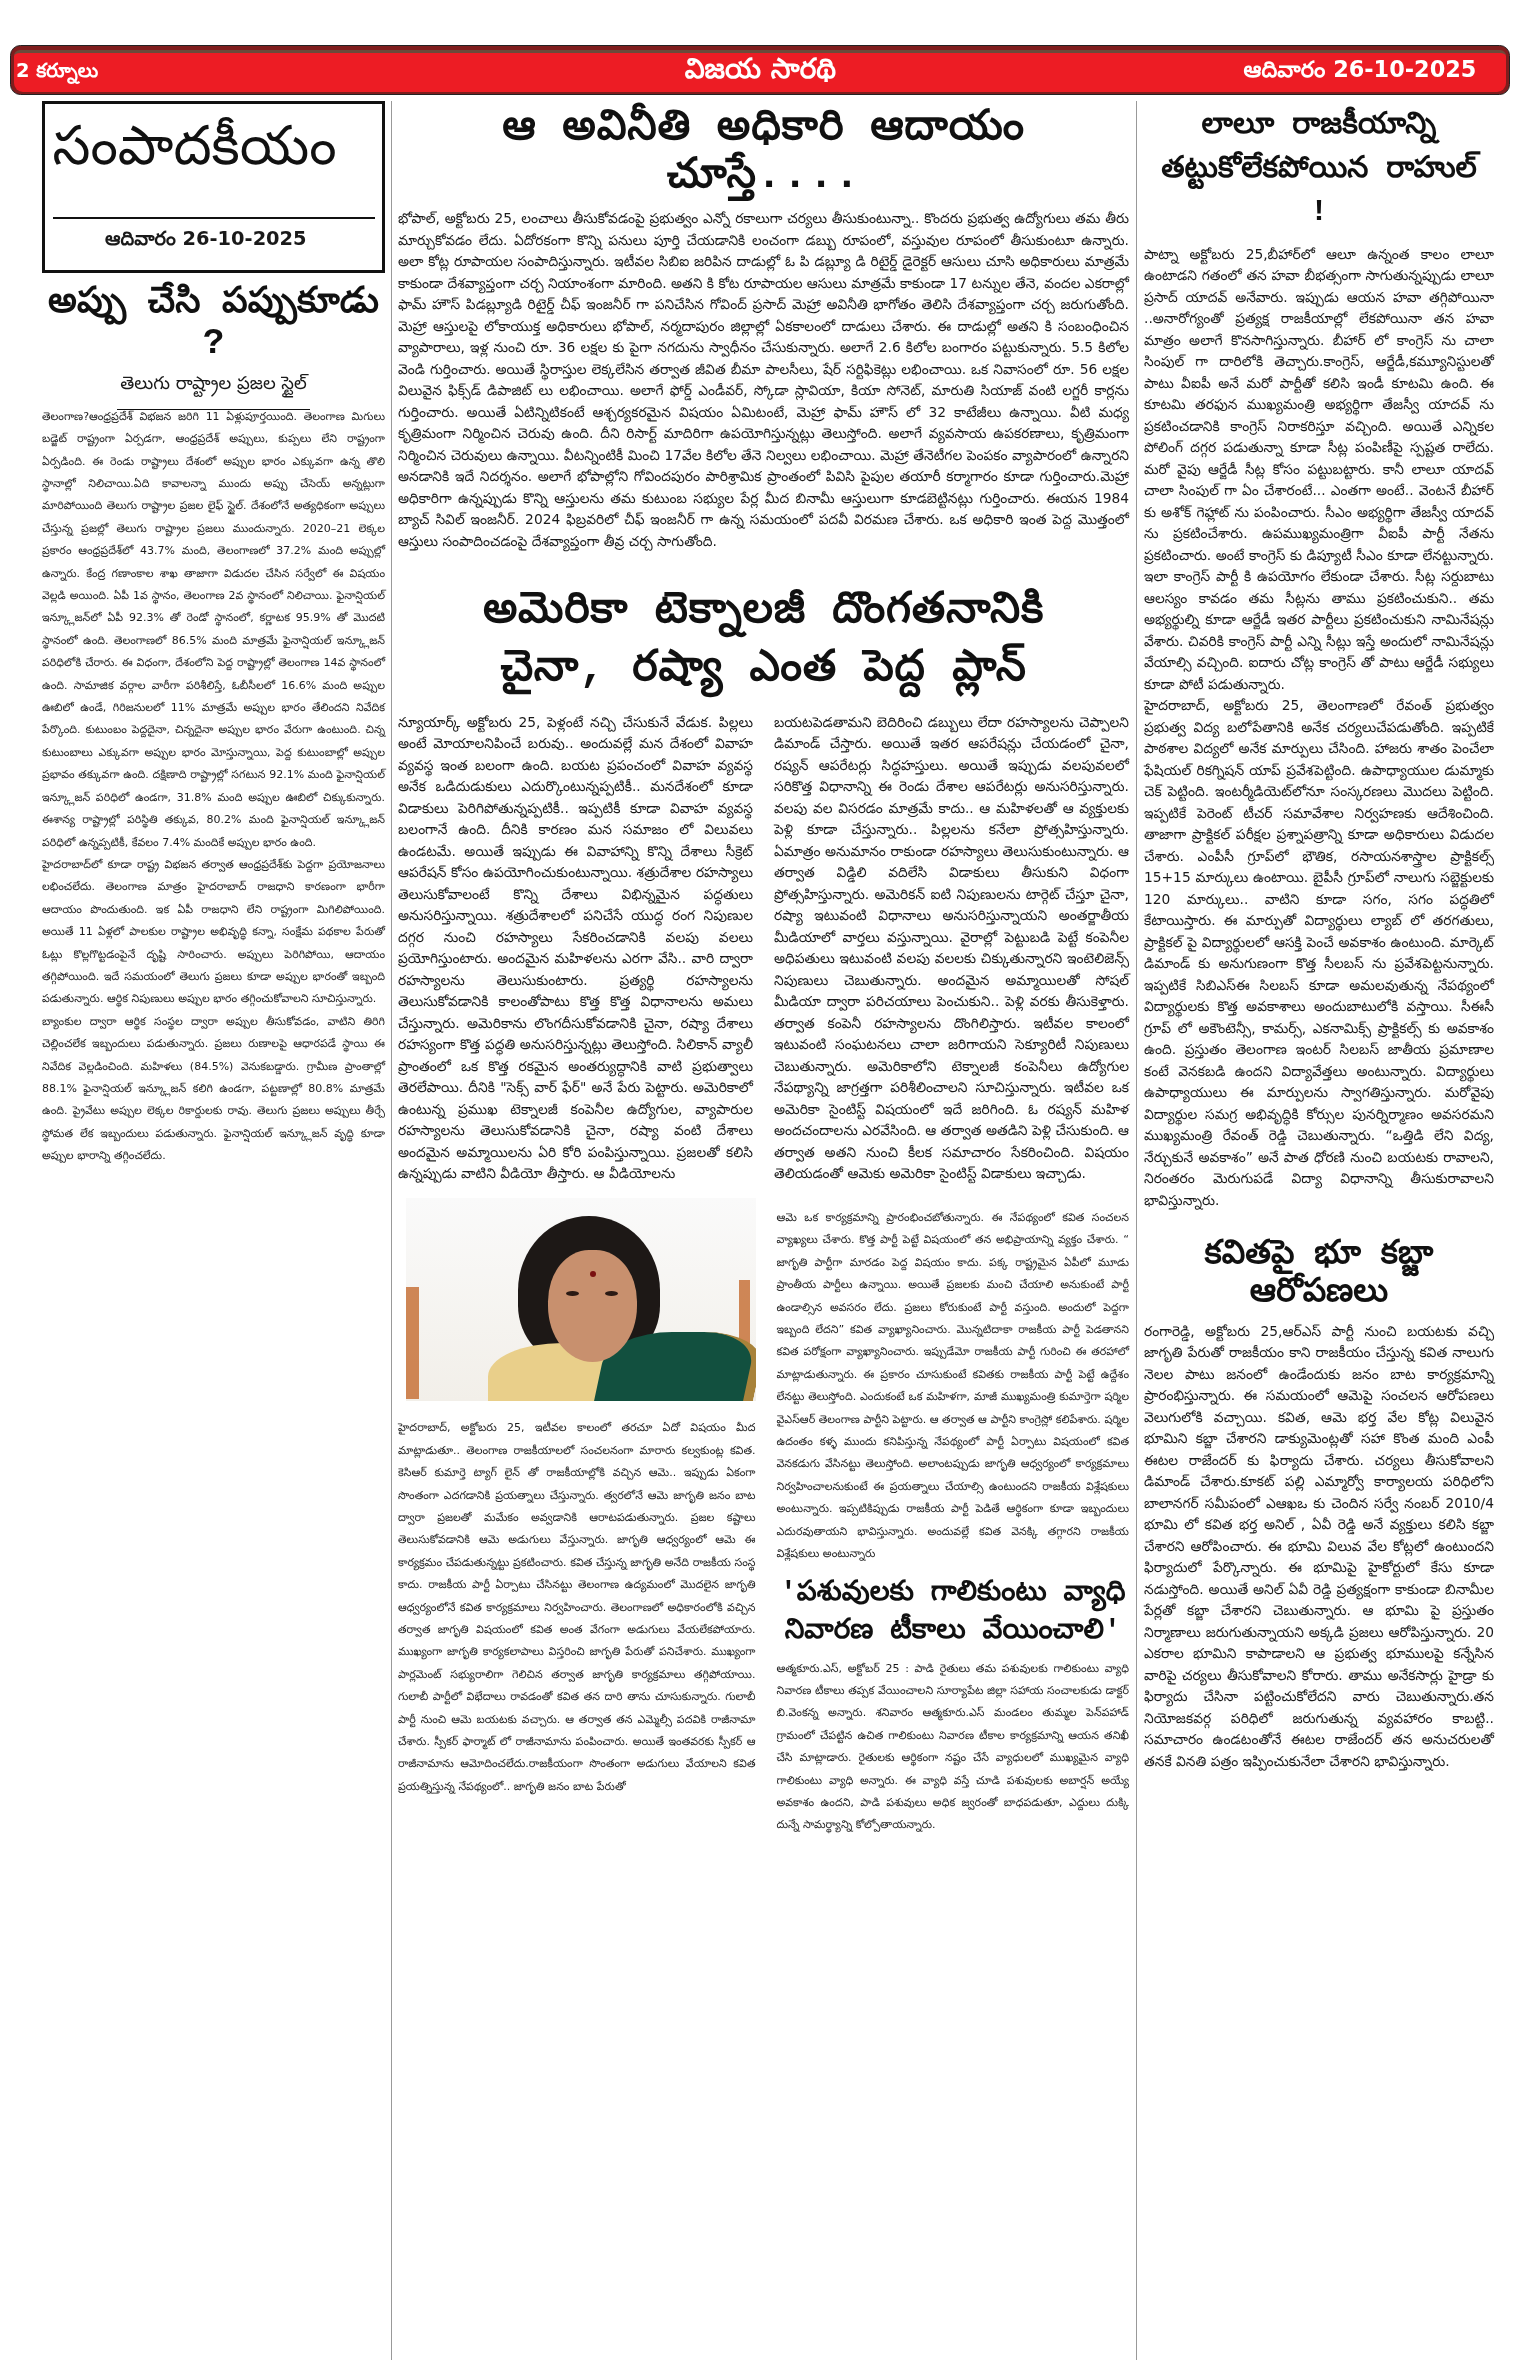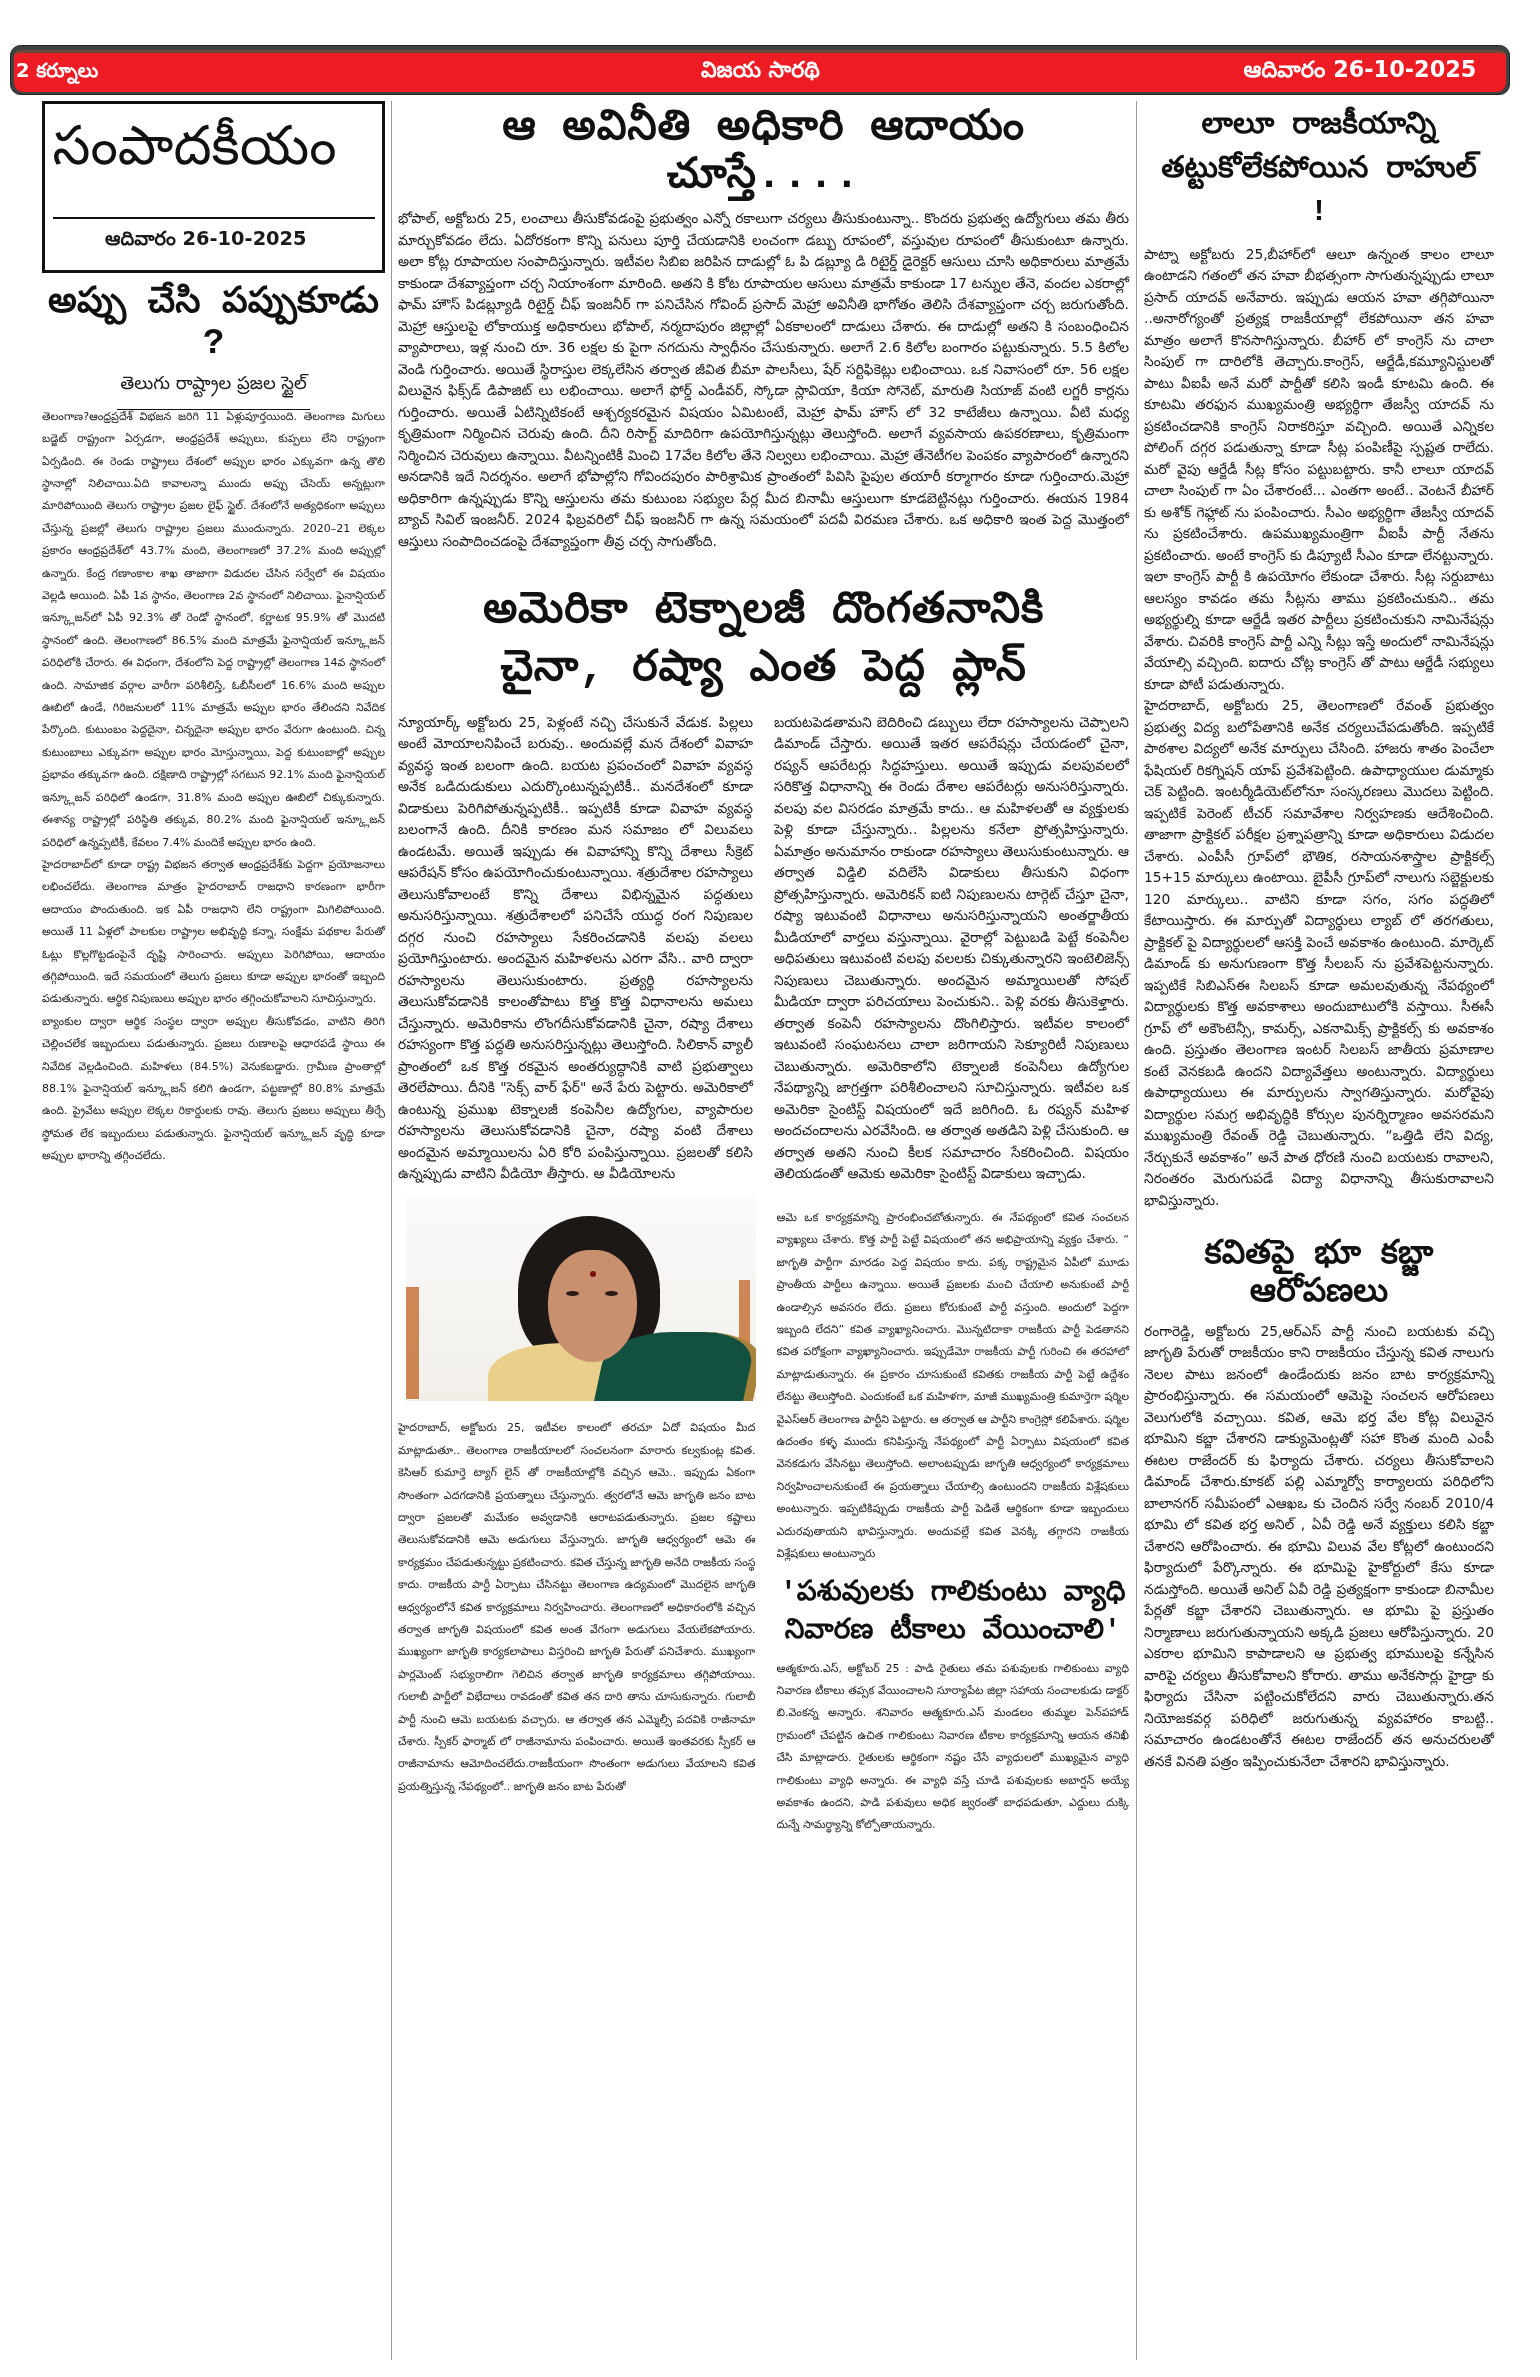--- a/index.html
+++ b/index.html
@@ -1,27 +1,27 @@
 <!DOCTYPE html>
 <html style="font-size:12px"><head>
 <meta charset="utf-8">
 <style>
   html, body { margin: 0; padding: 0; background: #ffffff; }
   body { width: 1541px; height: 2377px; position: relative; overflow: hidden;
          font-family: "DejaVu Sans", sans-serif; color: #1a1a1a; }
 
   
   .masthead-wrap { position: absolute; left: 10.4px; top: 45px; width: 1498px; height: 48px;
-                   border: 1.5px solid #222; border-radius: 10.4px; background: #404040; }
+                   border: 1.5px solid #222; border-radius: 10.4px; background: #7f1d1d; }
   .masthead { position: absolute; left: 3px; top: 3.7px; right: 3px; bottom: 2.2px; background: #ed1c24;
               border-radius: 6px 6px 9px 9px; border-top: 3px solid #6b4a3a;
               display: flex; align-items: center; justify-content: space-between; color: #fff;
               font-weight: bold; font-family: "DejaVu Sans", sans-serif; }
   .mh-left { font-size: 19.4px; padding-left: 1.5px; }
-  .mh-center { font-size: 22px; position: absolute; left: 50%; transform: translateX(-50%); text-align: center; }
+  .mh-center { font-size: 28px; position: absolute; left: 50%; transform: translateX(-50%); text-align: center; }
   .mh-right { font-size: 22.4px; padding-right: 30px; }
 
   
   .col { position: absolute; top: 101px; }
   .col-left { left: 42px; width: 343px; }
   .col-mid { left: 398px; width: 731px; }
   .col-right { left: 1144px; width: 350px; }
   .vrule { position: absolute; top: 101px; width: 0.7px; background: #999; height: 2259px; }
 
   .body-text { font-size: 11px; line-height: 22.4px; text-align: justify; margin: 0; }

